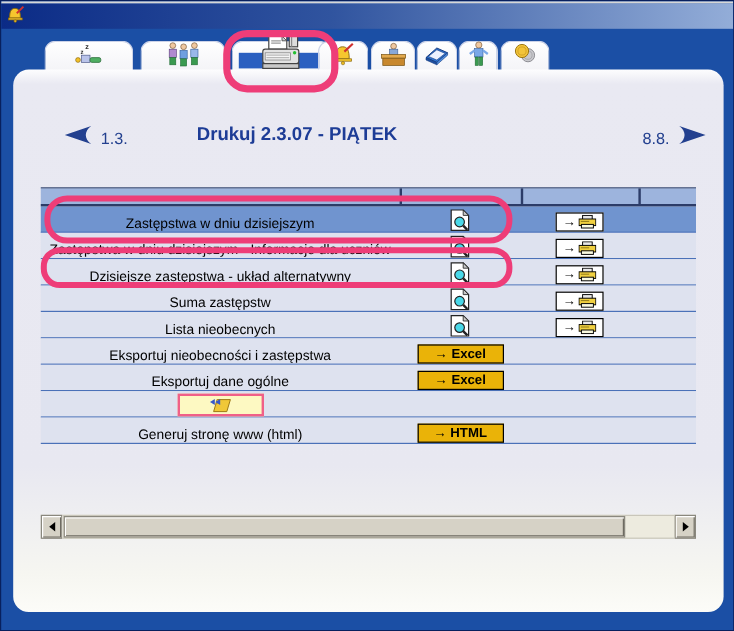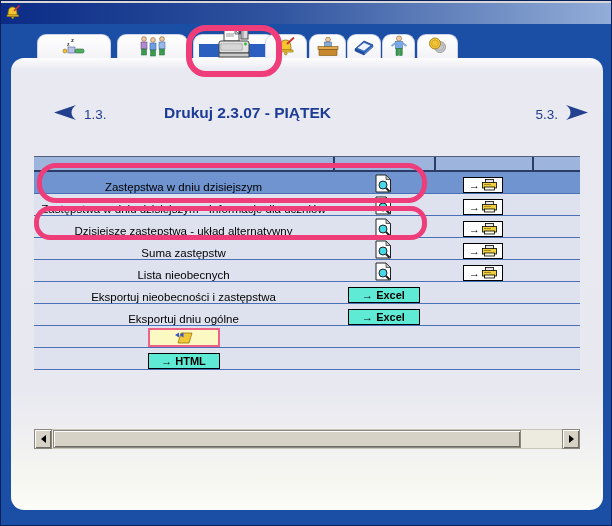--- a/index.html
+++ b/index.html
@@ -67,21 +67,21 @@
     background:transparent;border:none;padding:0;margin:0;cursor:pointer;
     display:flex;align-items:center;justify-content:center;
   }
   .print-btn{
     width:40px;height:16px;background:#ffffff;border:1px solid #000;
     display:flex;align-items:center;justify-content:center;gap:2px;
     padding:0;cursor:pointer;font-family:inherit;
   }
   .print-arrow{font-weight:bold;font-size:11px;line-height:1;color:#000;}
   .export-btn{
-    width:72px;height:16px;background:#5eead4;border:1px solid #000;
+    width:72px;height:16px;background:#eab308;border:1px solid #000;
     font-weight:bold;font-size:11px;color:#000;font-family:inherit;
     display:flex;align-items:center;justify-content:center;padding:0;cursor:pointer;
   }
   .publish-btn{
     width:72px;height:19px;background:#fdf9c2;border:2px solid #f06088;
     display:flex;align-items:center;justify-content:center;padding:0;cursor:pointer;
   }
   .ring-row1{left:26px;top:105px;width:390px;height:40px;border-width:5px;border-radius:19px;}
   .ring-row3{left:23px;top:148px;width:393px;height:34px;border-width:5px;border-radius:16px;}
   
@@ -230,21 +230,21 @@
       <span class="nav-prev">
         <span>
           <svg width="26" height="17" viewBox="0 0 26 17">
               <path d="M25 1 L3 8.5 L25 16 C19 11.5 19 5.5 25 1 Z" fill="#23408f"></path>
             </svg>
         </span>
         <span class="nav-num">1.3.</span>
       </span>
       <span class="nav-title">Drukuj 2.3.07 - PIĄTEK</span>
       <span class="nav-next">
-        <span class="nav-num">5.3.</span>
+        <span class="nav-num">8.8.</span>
         <span>
           <svg width="26" height="17" viewBox="0 0 26 17">
               <path d="M1 1 L23 8.5 L1 16 C7 11.5 7 5.5 1 1 Z" fill="#23408f"></path>
             </svg>
         </span>
       </span>
     </div>
 
     <div class="table">
       <div class="thead">
@@ -399,21 +399,21 @@
           </div>
         <div class="cell">
           <button class="export-btn">→ Excel</button>
         </div>
         <div class="cell"></div>
           <div class="cell"></div>
       </div>
 
       <div class="trow">
         <div class="cell">
-            <span class="row-label">Eksportuj dniu ogólne</span>
+            <span class="row-label">Eksportuj dane ogólne</span>
           </div>
         <div class="cell">
           <button class="export-btn">→ Excel</button>
         </div>
         <div class="cell"></div>
           <div class="cell"></div>
       </div>
 
       <div class="trow">
         <div class="cell">
@@ -425,20 +425,23 @@
               <path d="M6.5 5 L10.5 2.5 L10.5 7.5 Z" fill="#3858c8"></path>
             </svg>
           </button>
         </div>
         <div class="cell"></div>
           <div class="cell"></div>
       </div>
 
       <div class="trow">
         <div class="cell">
+            <span class="row-label">Generuj stronę www (html)</span>
+          </div>
+        <div class="cell">
           <button class="export-btn">→ HTML</button>
         </div>
         <div class="cell"></div>
           <div class="cell"></div>
       </div>
     </div>
 
     <div class="annotation-ring ring-row1"></div>
     <div class="annotation-ring ring-row3"></div>
 

